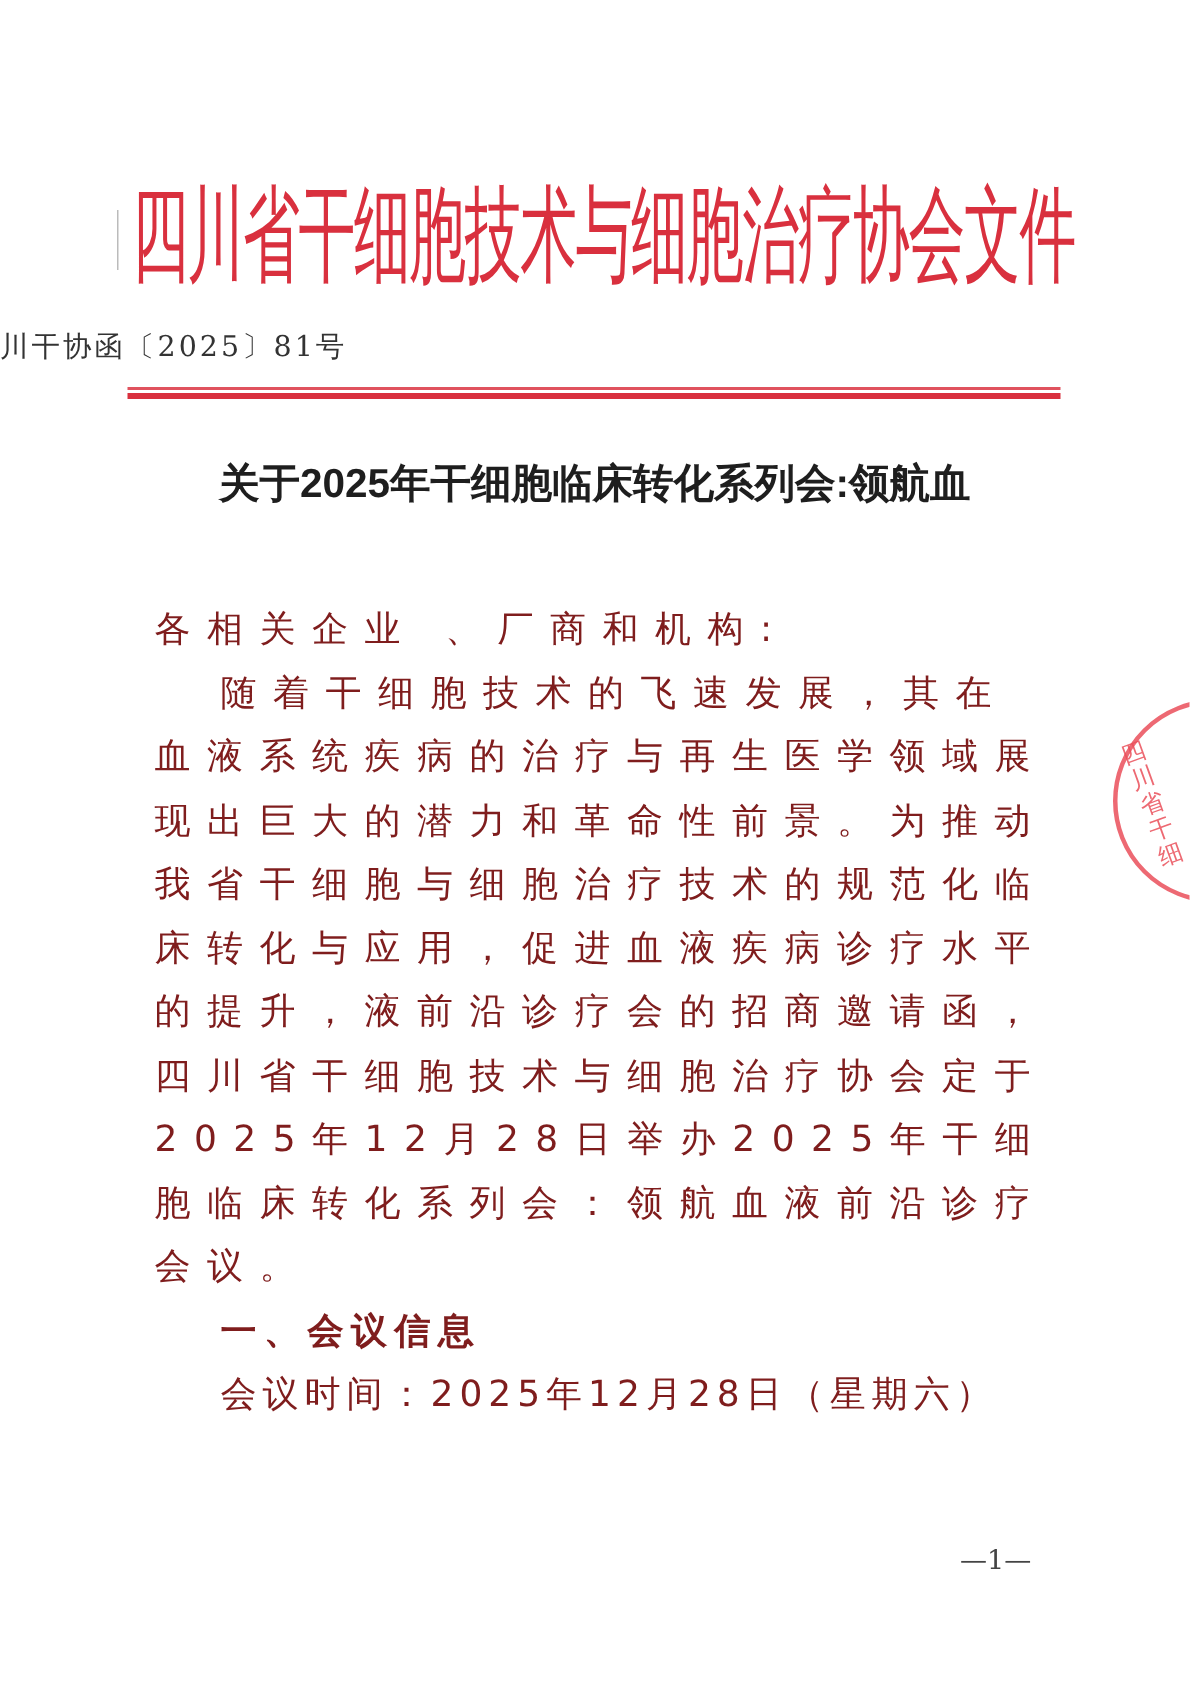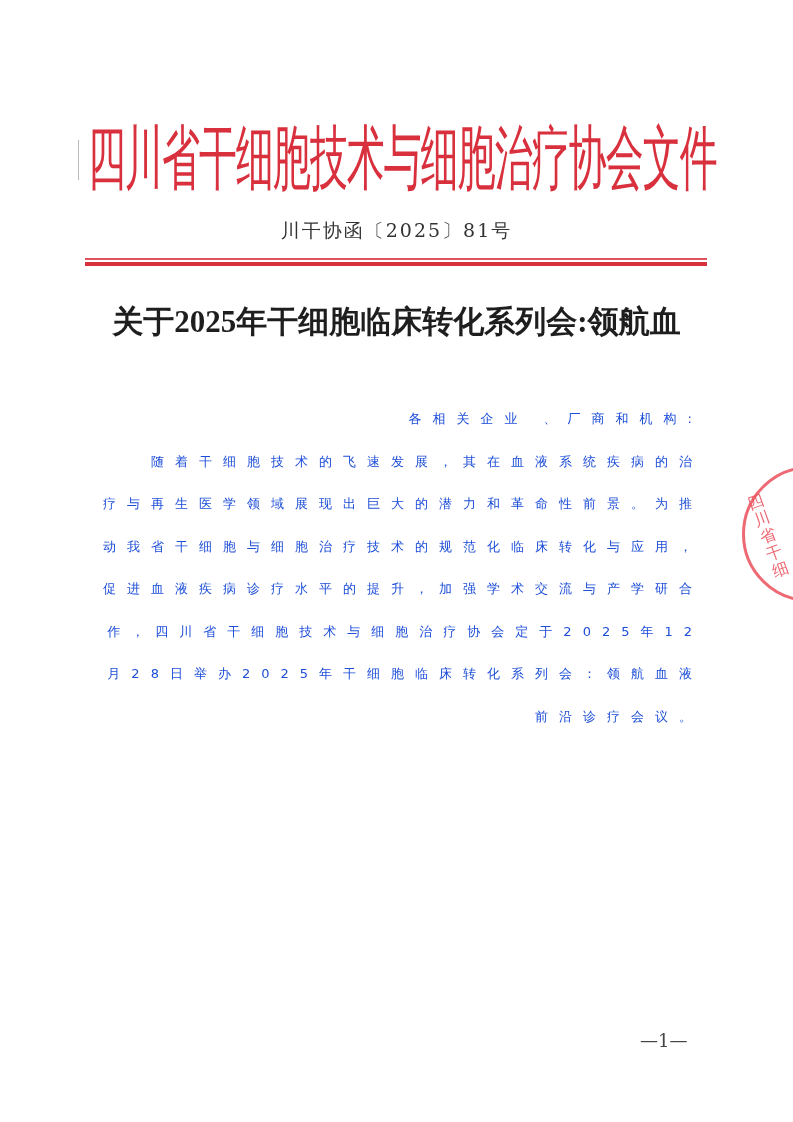--- a/index.html
+++ b/index.html
@@ -11,35 +11,35 @@
   }
   .abs { position: absolute; }
   .org-header {
     left: 88px; top: 118px; width: 620px; height: 90px;
     color: #d9303e; font-family: "DejaVu Serif", serif;
     font-size: 44px; letter-spacing: -1px; white-space: nowrap;
     transform: scaleY(1.6) scaleX(0.86); transform-origin: left top;
     line-height: 50px;
   }
   .doc-number {
-    left: 0; width: 793px; top: 218px; text-align: center;
+    left: 0; width: 793px; top: 218px; 
     font-size: 19px; letter-spacing: 2px; color: #333;
     font-family: "DejaVu Serif", serif;
   }
   .rule-thin { left: 85px; top: 258px; width: 622px; height: 2px; background: #e0525e; }
   .rule-thick { left: 85px; top: 262px; width: 622px; height: 4px; background: #d9303e; }
   .doc-title {
     left: 90px; width: 613px; top: 300px; text-align: center;
-    font-family: Liberation Serif, serif; font-weight: bold;
-    font-size: 31px; line-height: 44px; color: #1e1e1e;
+    font-family: Liberation Sans, sans-serif; font-weight: bold;
+    font-size: 27px; line-height: 44px; color: #1e1e1e;
   }
   .body-text {
     left: 103px; width: 600px; top: 398px;
     font-family: "DejaVu Sans", sans-serif;
-    font-size: 13px; letter-spacing: 11px; line-height: 42.5px; color: #1d4ed8; text-align: right;
+    font-size: 24px; letter-spacing: 11px; line-height: 42.5px; color: #7f1d1d;
   }
   .body-text p { margin: 0; }
   .indent { text-indent: 44px; }
   .section-heading { font-weight: bold; letter-spacing: 5px; padding-left: 44px; }
   .info-line { padding-left: 44px; letter-spacing: 4px; }
   .page-number {
     left: 640px; top: 1030px; font-size: 18px; color: #444;
     font-family: "DejaVu Serif", serif;
   }
   .seal {
@@ -65,21 +65,23 @@
 
 <div class="abs rule-thin"></div>
 <div class="abs rule-thick"></div>
 
 <div class="abs doc-title">
   <div>关于2025年干细胞临床转化系列会:领航血</div>
 </div>
 
 <div class="abs body-text">
   <p>各相关企业 、厂商和机构:</p>
-  <p class="indent">随着干细胞技术的飞速发展，其在血液系统疾病的治疗与再生医学领域展现出巨大的潜力和革命性前景。为推动我省干细胞与细胞治疗技术的规范化临床转化与应用，促进血液疾病诊疗水平的提升，加强学术交流与产学研合作，四川省干细胞技术与细胞治疗协会定于2025年12月28日举办2025年干细胞临床转化系列会：领航血液前沿诊疗会议。</p>
+  <p class="indent">随着干细胞技术的飞速发展，其在血液系统疾病的治疗与再生医学领域展现出巨大的潜力和革命性前景。为推动我省干细胞与细胞治疗技术的规范化临床转化与应用，促进血液疾病诊疗水平的提升，液前沿诊疗会的招商邀请函，四川省干细胞技术与细胞治疗协会定于2025年12月28日举办2025年干细胞临床转化系列会：领航血液前沿诊疗会议。</p>
+  <p class="section-heading">一、会议信息</p>
+  <p class="info-line"><span>会议时间：</span><span>2025年12月28日（星期六）</span></p>
   <p class="info-line"></p>
 
 </div>
 
 <div class="abs seal"></div>
 <div class="abs seal-text">四川省干细</div>
 
 <div class="abs page-number">—1—</div>
 
 </body></html>

